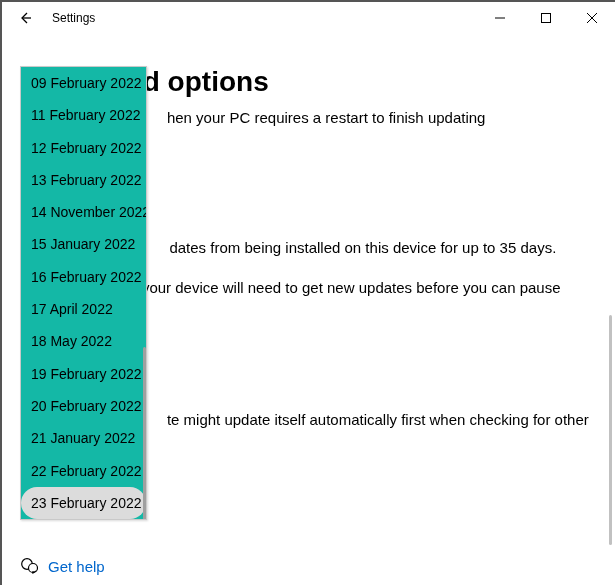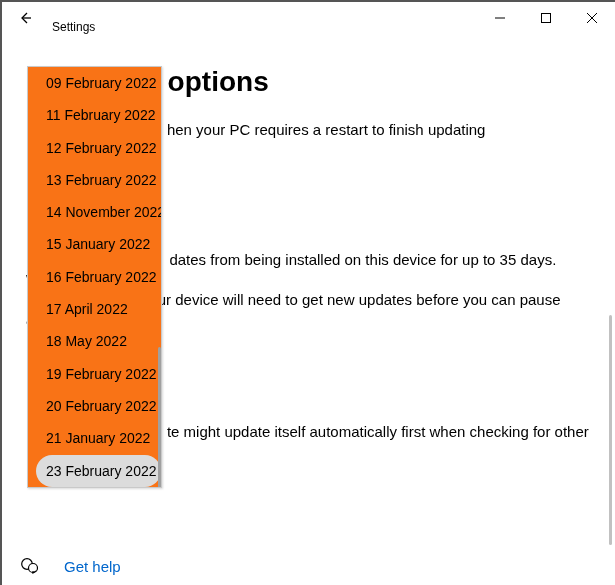--- a/index.html
+++ b/index.html
@@ -11,21 +11,21 @@
     background: #ffffff;
     color: #000;
     overflow: hidden;
     border: 1px solid #555;
     box-sizing: border-box;
     font-size: 14px;
   }
   .titlebar {
     height: 32px;
     display: flex;
-    align-items: flex-end;
+    align-items: center;
     position: relative;
   }
   .back-btn {
     width: 46px;
     height: 32px;
     display: flex;
     align-items: center;
     justify-content: center;
   }
   .title-text {
@@ -54,34 +54,33 @@
     font-size: 28px;
     font-weight: 600;
     margin-top: 32px;
     margin-bottom: 8px;
   }
   .desc {
     font-size: 15px;
     line-height: 20px;
     color: #000;
   }
-  .sp-1 { margin-top: 22px; }
+  .sp-1 { margin-top: 10px; }
   .sp-2 { margin-top: 110px; }
   .sp-3 { margin-top: 92px; }
 
   .dropdown {
     position: absolute;
-    left: 27px;
+    left: 20px;
     top: 66px;
     width: 125px;
-    background: #f97316;
+    background: #14b8a6;
     border: 1px solid #c9c9c9;
     box-shadow: 1px 1px 2px rgba(0,0,0,.15);
     z-index: 10;
-    padding-left: 8px;
   }
   .dropdown-inner {
     max-height: 485px;
     overflow: hidden;
     position: relative;
   }
   .dd-item {
     padding: 0 10px;
     height: 32.3px;
     line-height: 32.3px;
@@ -112,21 +111,21 @@
     background: #c1c1c1;
     border-radius: 2px;
   }
 
   .help-row {
     position: absolute;
     left: 20px;
     bottom: 8px;
     display: flex;
     align-items: center;
-    gap: 26px;
+    gap: 10px;
   }
   .help-link {
     color: #0066cc;
     font-size: 15px;
   }
 </style>
 </head>
 <body>
 
 <div class="titlebar">
@@ -183,20 +182,21 @@
       <div class="dd-item">12 February 2022</div>
       <div class="dd-item">13 February 2022</div>
       <div class="dd-item">14 November 2022</div>
       <div class="dd-item">15 January 2022</div>
       <div class="dd-item">16 February 2022</div>
       <div class="dd-item">17 April 2022</div>
       <div class="dd-item">18 May 2022</div>
       <div class="dd-item">19 February 2022</div>
       <div class="dd-item">20 February 2022</div>
       <div class="dd-item">21 January 2022</div>
+      <div class="dd-item">22 February 2022</div>
       <div class="dd-item highlight">23 February 2022</div>
       <div class="dd-scrollbar"></div>
   </div>
 </div>
 
 <div class="side-scroll"></div>
 
 <div class="help-row">
   <span>
     <svg width="18" height="18" viewBox="0 0 18 18">

